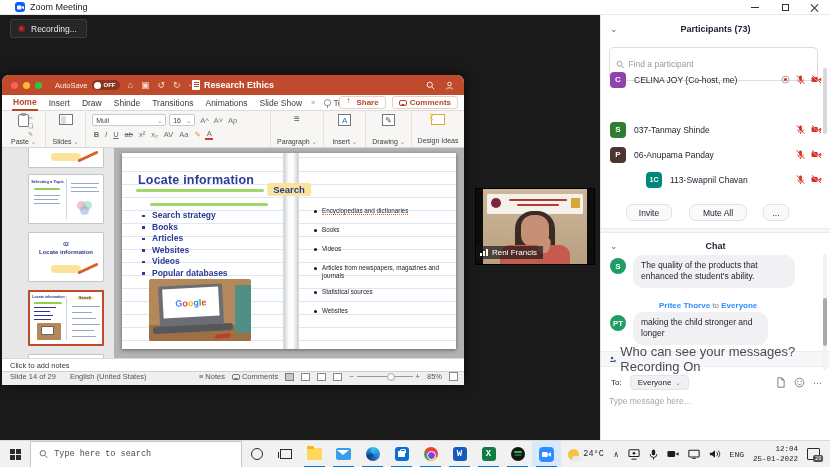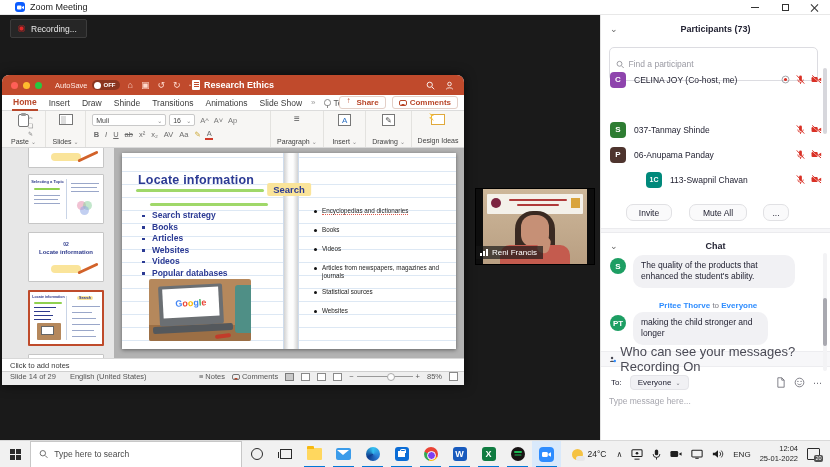--- a/index.html
+++ b/index.html
@@ -215,21 +215,21 @@
   .to-pill { display:flex; align-items:center; gap:4px; background:#f1f1f4; border:1px solid #e4e4e8; border-radius:4px;
              height:15px; padding:0 7px; margin-left:8px; font-size:8px; color:#232333; }
   .compose-icons { margin-left:auto; display:flex; align-items:center; gap:8px; color:#6f6f78; }
   .chat-input { position:absolute; left:8px; right:8px; border:none; outline:none; font-size:8.5px;
                 font-family:inherit; color:#333; background:transparent; }
   .chat-input::placeholder { color:#a6a6ae; }
   .sbar { position:absolute; width:4px; border-radius:2px; }
 
   
   .taskbar { position:absolute; left:0; top:440px; width:830px; height:27px; background:#f1f1f1; border-top:1px solid #d9d9d9;
-             display:flex; align-items:center; }
+             display:flex; align-items:center;font-family:Liberation Mono, monospace; }
   .startbtn { width:30px; height:27px; display:flex; align-items:center; justify-content:center; }
   .winglyph { width:11px; height:11px; display:grid; grid-template-columns:5px 5px; grid-template-rows:5px 5px; gap:1px; }
   .winglyph i { background:#2b2b2b; display:block; }
   .tsearch { width:212px; height:27px; background:#fff; border:1px solid #c7c7c7; display:flex; align-items:center; padding:0 8px; }
   .tsearch input { border:none; outline:none; font-size:8.5px; width:100%; margin-left:6px; color:#3f3f3f;
                    font-family:inherit; background:transparent; }
   .tsearch input::placeholder { color:#4a4a4a; }
   .tbicon { position:relative; width:29px; height:27px; display:flex; align-items:center; justify-content:center; }
   .tbicon.running:after { content:""; position:absolute; left:4px; right:4px; bottom:0; height:2px; background:#0078d7; }
   .tbicon.active { background:#d9e9fb; }

